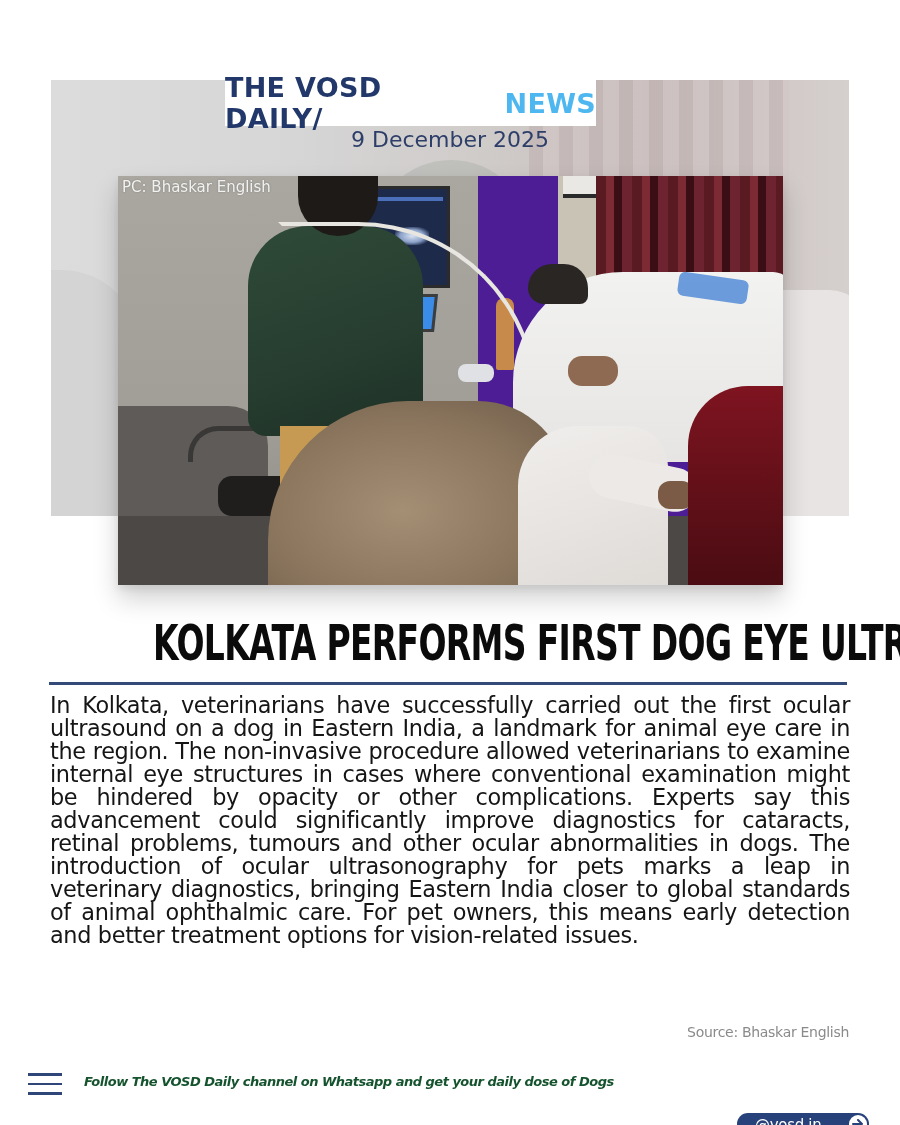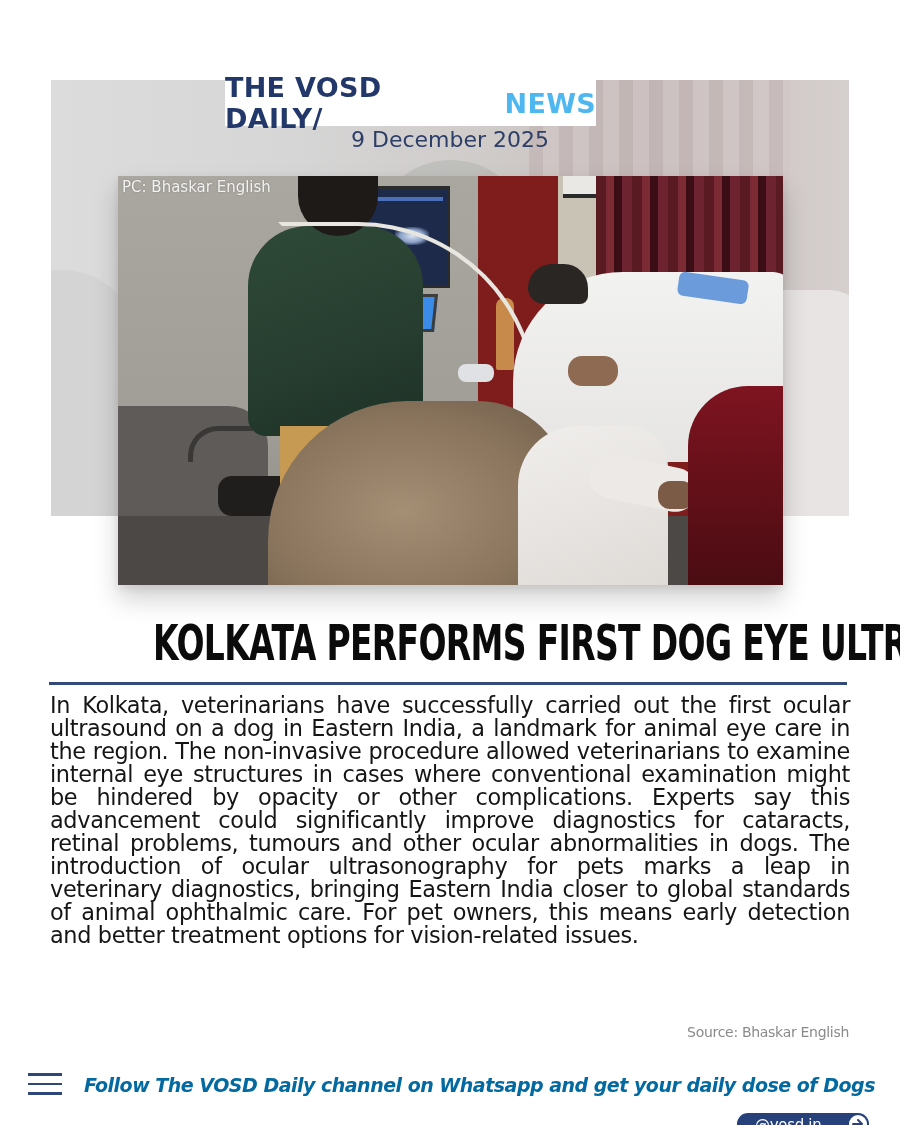--- a/index.html
+++ b/index.html
@@ -41,21 +41,21 @@
   .title-accent { color: #4fb7f0; margin-left: 20px; }
 
   .date {
     position: absolute; left: 0; width: 900px; top: 127px; text-align: center;
     font-family: "DejaVu Sans", sans-serif; font-size: 22px; color: #2d3e68;
   }
 
   
   .photo {
     position: absolute; left: 118px; top: 176px; width: 665px; height: 409px;
-    overflow: hidden; background: #7f1d1d;
+    overflow: hidden; background: #4c1d95;
     box-shadow: 0 14px 24px rgba(0,0,0,0.18), 0 4px 8px rgba(0,0,0,0.08);
   }
   .photo .wall { position: absolute; left: 0; top: 0; width: 360px; height: 409px;
     background: linear-gradient(180deg, #a9a79f 0%, #a09e96 60%, #8b8a84 100%); }
   .photo .wall2 { position: absolute; left: 440px; top: 0; width: 60px; height: 300px; background: #c9c3b5; }
   .photo .frame { position: absolute; left: 445px; top: 0; width: 110px; height: 22px; background: #e9e8e5; border-bottom: 4px solid #2a2a2a; }
   .photo .curtain {
     position: absolute; left: 478px; top: 0; width: 187px; height: 120px;
     background: repeating-linear-gradient(90deg, #5a1a22 0 10px, #7c2a33 10px 18px, #3a0e14 18px 26px, #6d2430 26px 36px);
   }
@@ -112,21 +112,21 @@
     position: absolute; right: 51px; top: 1024px; font-family: "DejaVu Sans", sans-serif;
     font-size: 14px; color: #8a8a8a; letter-spacing: -0.3px; margin-left: 48px;
   }
 
   
   .menu-icon { position: absolute; left: 28px; top: 1073px; width: 34px; height: 22px; }
   .menu-icon span { display: block; height: 2.5px; background: #2f4678; margin-bottom: 7px; }
   .menu-icon span:last-child { margin-bottom: 0; }
   .follow {
     position: absolute; left: 84px; top: 1074px; font-family: "DejaVu Sans", sans-serif;
-    font-style: italic; font-weight: bold; font-size: 19px; color: #0369a1; letter-spacing: -0.5px;
+    font-style: italic; font-weight: bold; font-size: 13px; color: #14532d; letter-spacing: -0.5px;
   }
   .handle-pill {
     position: absolute; left: 737px; top: 1113px; width: 132px; height: 24px;
     background: #27417b; border-radius: 11px; display: flex; align-items: center;
   }
   .handle-text { color: #ffffff; font-family: "DejaVu Sans", sans-serif; font-size: 15px; margin-left: 18px; letter-spacing: -0.3px; }
   .arrow-circle {
     position: absolute; right: 2px; top: 2px; width: 18px; height: 18px; border-radius: 50%;
     background: #ffffff; display: flex; align-items: center; justify-content: center;
   }

